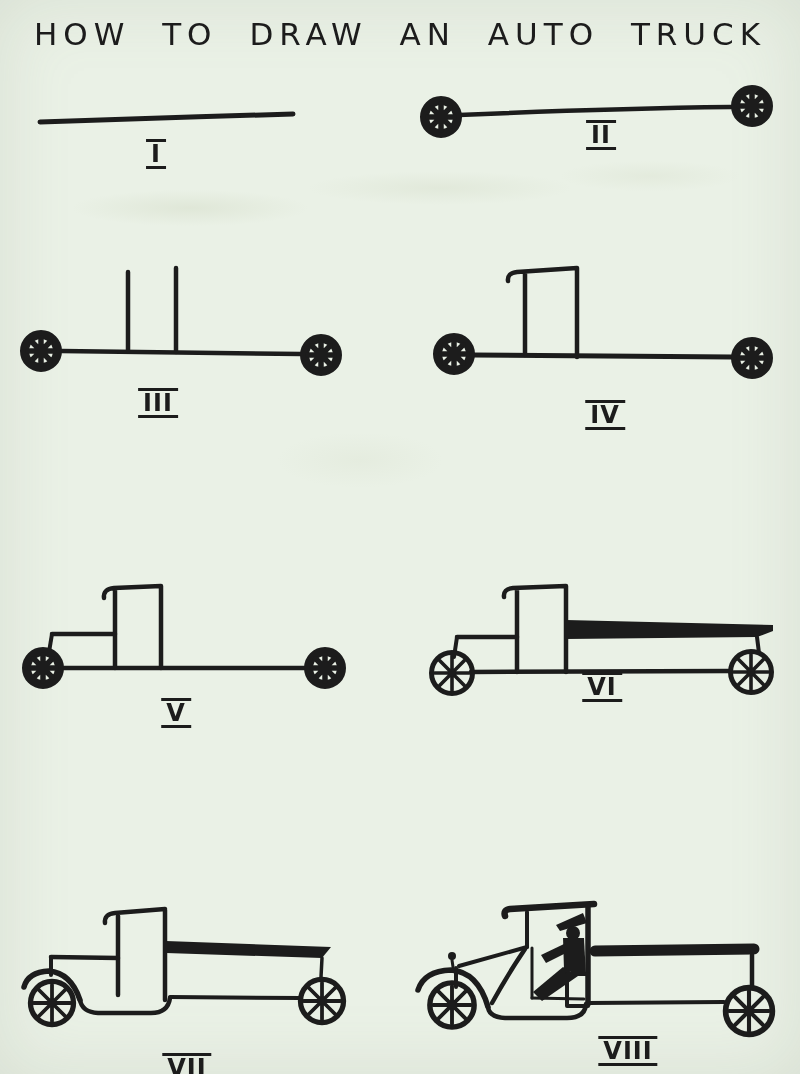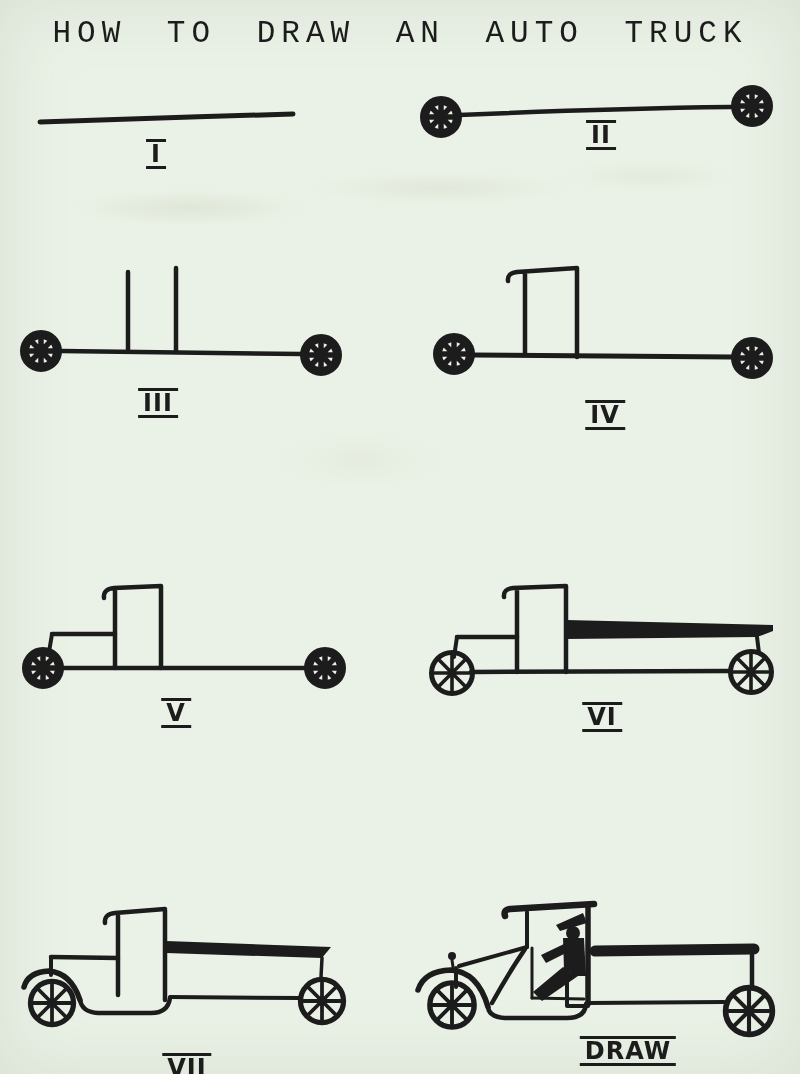--- a/index.html
+++ b/index.html
@@ -20,21 +20,20 @@
       radial-gradient(130px 22px at 650px 176px, rgba(168,178,140,.10), transparent 70%),
       radial-gradient(120px 40px at 360px 460px, rgba(168,178,140,.08), transparent 70%);
   }
   .title{
     position:absolute;top:16px;left:0;width:100%;
     margin:0;text-align:center;
     font-size:31px;font-weight:normal;
     letter-spacing:6px;word-spacing:16px;
     color:var(--ink,#1c1c1c);
     white-space:nowrap;
-    font-family:Liberation Mono, monospace;
   }
   svg.canvas{position:absolute;left:0;top:0;}
   .ink{stroke:var(--ink,#1c1c1c);fill:none;stroke-linecap:round;stroke-linejoin:round;}
   .ink-fill{fill:var(--ink,#1c1c1c);stroke:none;}
   .numeral{
     position:absolute;transform:translateX(-50%);
     display:inline-block;
     border-top:3px solid var(--ink,#1c1c1c);
     border-bottom:3px solid var(--ink,#1c1c1c);
     padding:0 5px;
@@ -149,17 +148,17 @@
       <use href="#wheelB" transform="translate(452,1005) scale(1.08)"></use>
       <use href="#wheelB" transform="translate(749,1011) scale(1.14)"></use>
     </g>
   </svg>
 
   <div class="numeral" style="left:156px;top:139px">I</div>
   <div class="numeral" style="left:601px;top:120px">II</div>
   <div class="numeral" style="left:158px;top:388px">III</div>
   <div class="numeral" style="left:605px;top:400px">IV</div>
   <div class="numeral" style="left:176px;top:698px">V</div>
-  <div class="numeral" style="left:602px;top:702px">VI</div>
+  <div class="numeral" style="left:602px;top:672px">VI</div>
   <div class="numeral" style="left:187px;top:1053px">VII</div>
-  <div class="numeral" style="left:628px;top:1036px">DRAW</div>
+  <div class="numeral" style="left:628px;top:1036px">VIII</div>
 
 </div>
 
 </body></html>

